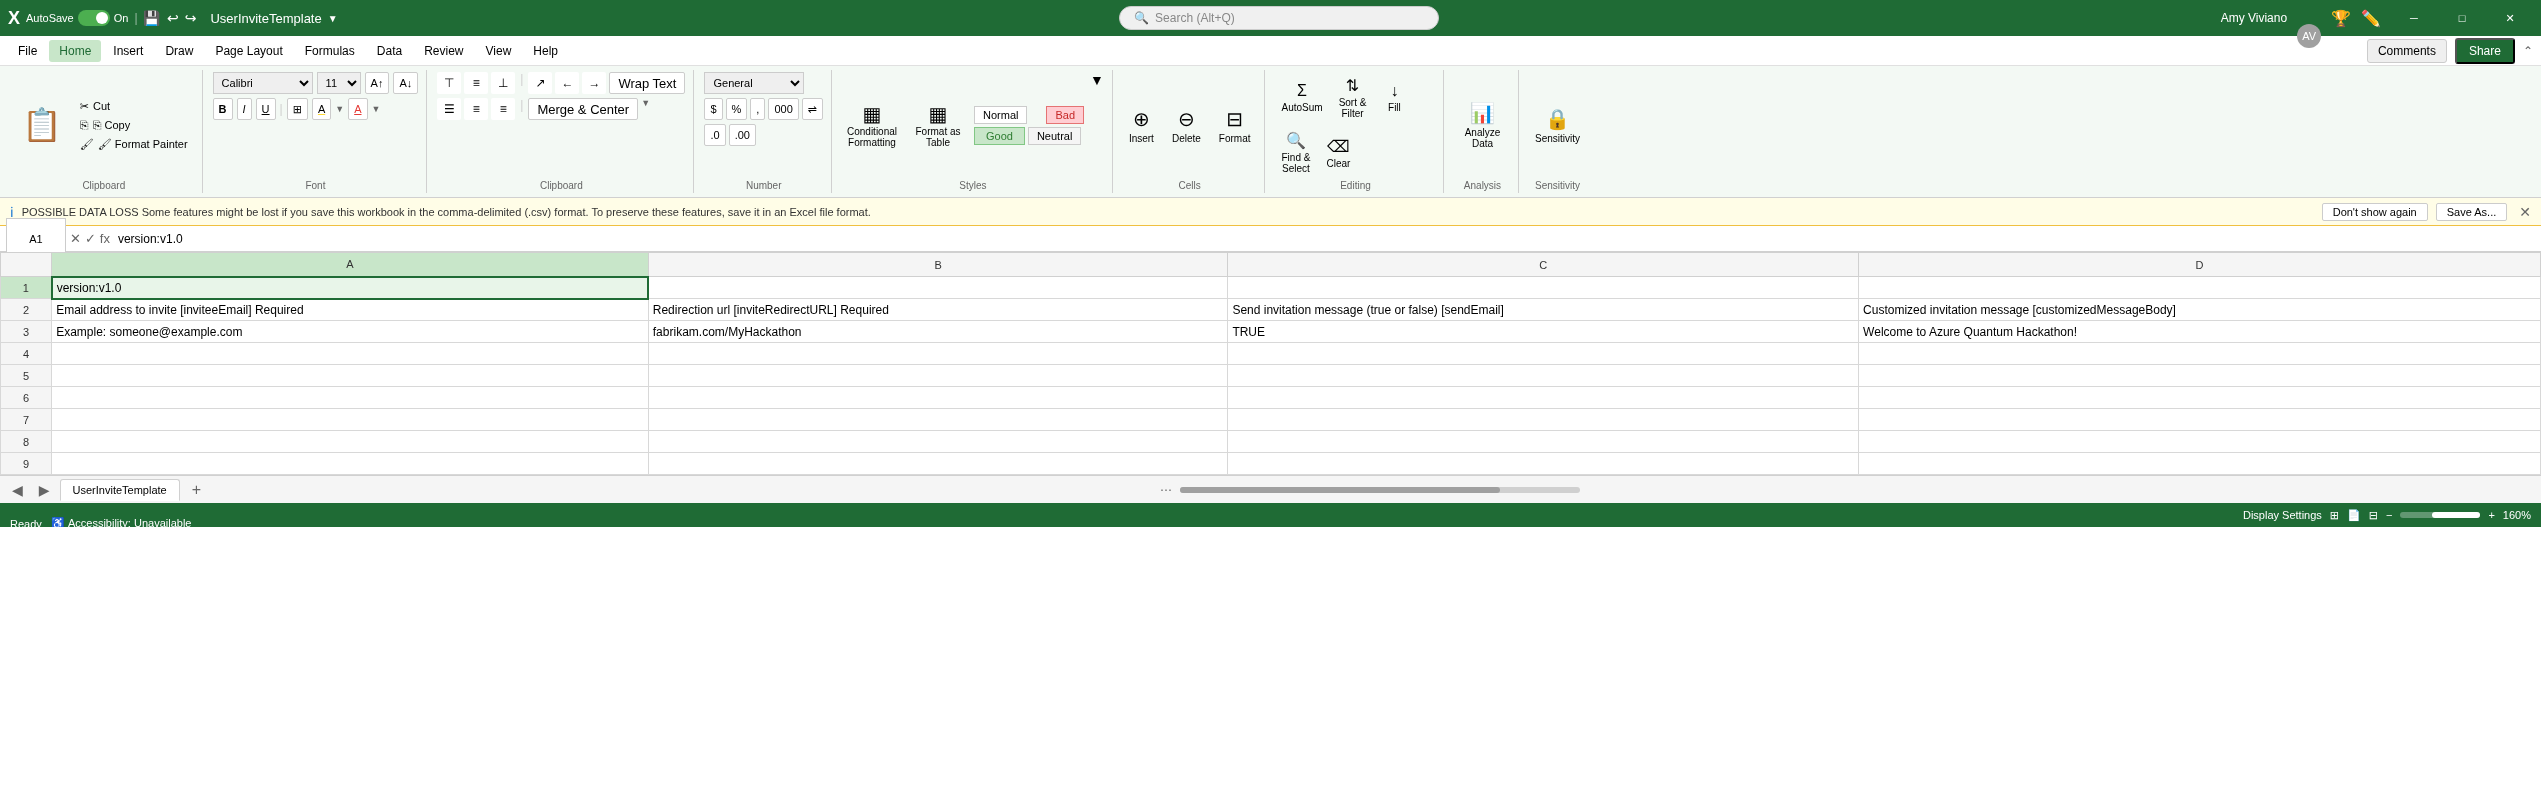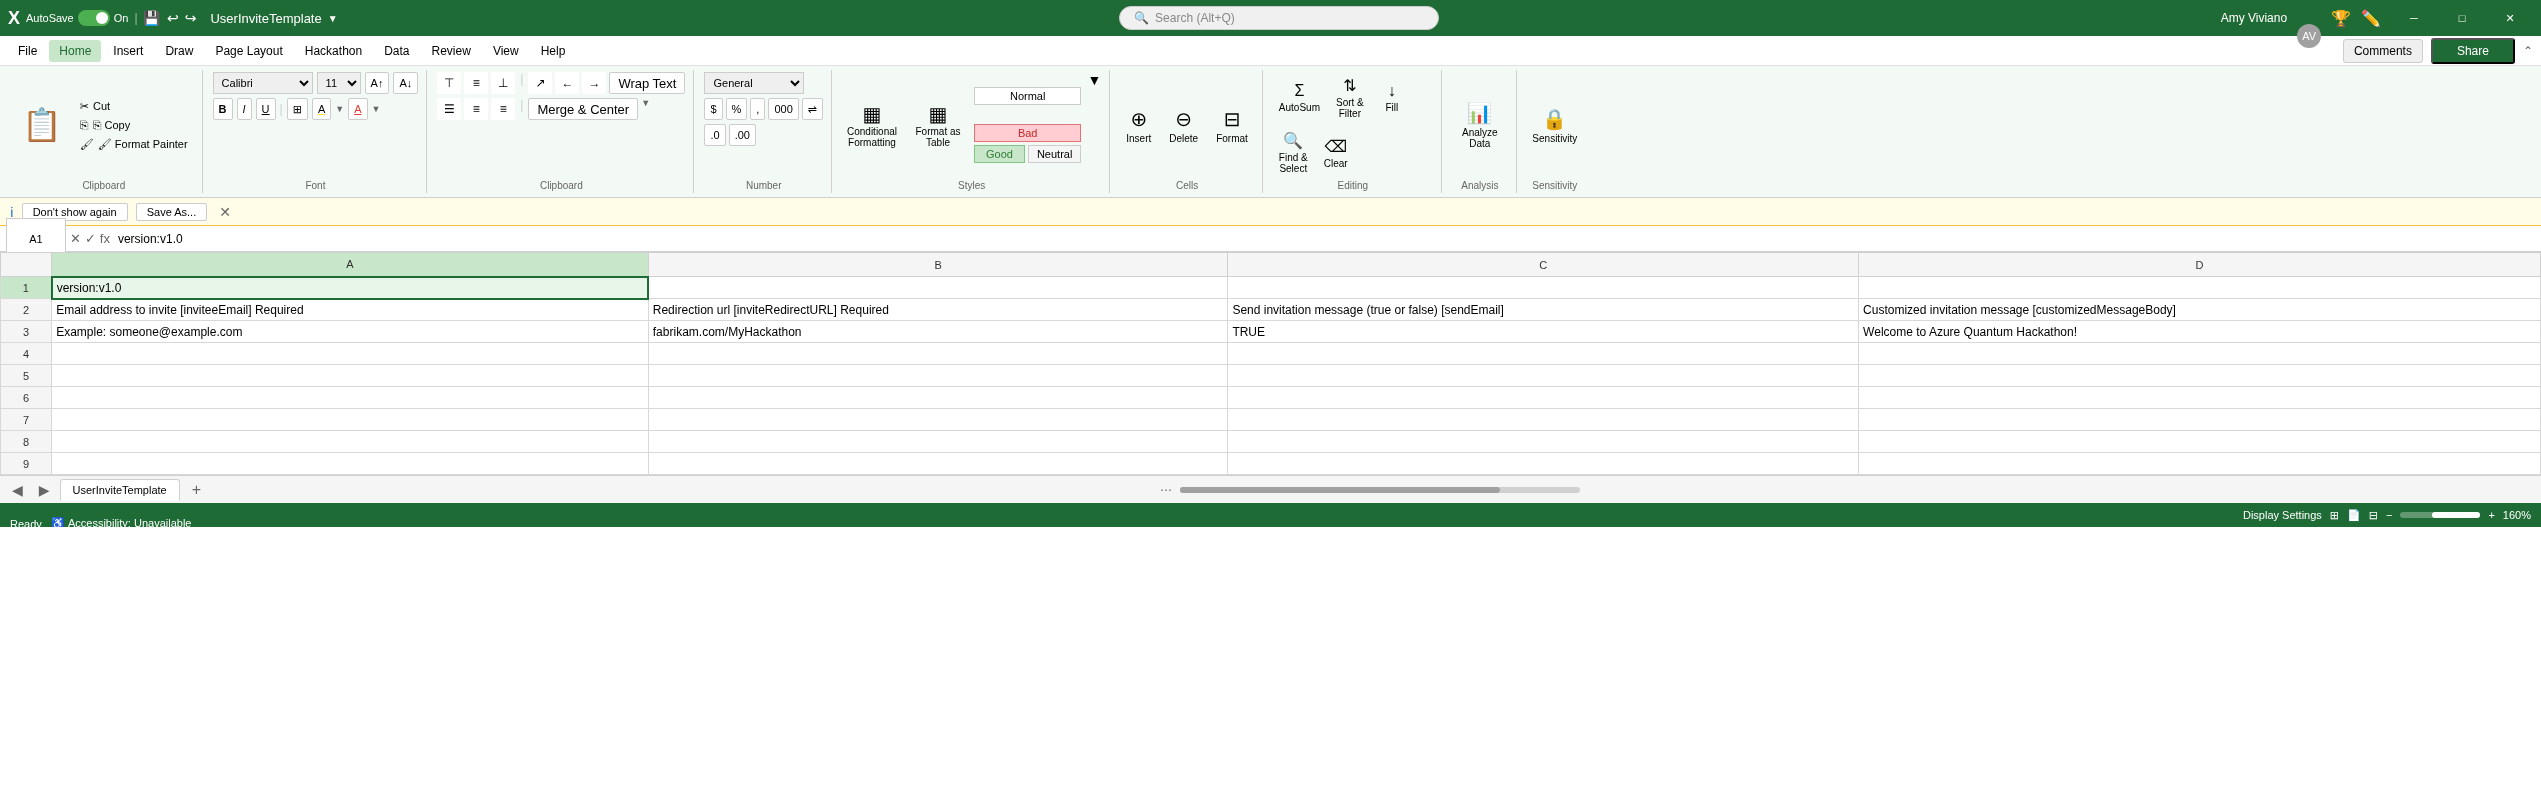--- a/index.html
+++ b/index.html
@@ -48,21 +48,21 @@
     }
     .menu-item {
       padding: 4px 10px; font-size: 12px; cursor: pointer; border-radius: 3px;
     }
     .menu-item.active { background: #c8e6c9; color: #1f6b35; }
     .header-actions { margin-left: auto; display: flex; gap: 8px; align-items: center; }
     .btn-comments {
       padding: 4px 10px; border: 1px solid #ccc; border-radius: 3px; font-size: 12px; cursor: pointer;
     }
     .btn-share {
-      padding: 4px 24px; background: #1f6b35; color: white; border-radius: 3px; font-size: 12px; cursor: pointer;
+      padding: 4px 12px; background: #1f6b35; color: white; border-radius: 3px; font-size: 12px; cursor: pointer;
     }
 
     
     .ribbon {
       background: #f3f9f4; border-bottom: 1px solid #d0d0d0;
       display: flex; flex-direction: column;
     }
     .ribbon-row {
       display: flex; align-items: stretch; padding: 4px 6px; gap: 2px; min-height: 90px;
     }
@@ -257,21 +257,21 @@
     </div>
   </div>
 </div>
 
 <div class="menu-bar">
   <div class="menu-item">File</div>
   <div class="menu-item active">Home</div>
   <div class="menu-item">Insert</div>
   <div class="menu-item">Draw</div>
   <div class="menu-item">Page Layout</div>
-  <div class="menu-item">Hackathon</div>
+  <div class="menu-item">Formulas</div>
   <div class="menu-item">Data</div>
   <div class="menu-item">Review</div>
   <div class="menu-item">View</div>
   <div class="menu-item">Help</div>
   <div class="header-actions">
     <button class="btn-comments">Comments</button>
     <button class="btn-share">Share</button>
     <span style="font-size:12px; color:#666; cursor:pointer;">⌃</span>
   </div>
 </div>
@@ -377,21 +377,21 @@
           <span style="font-size:20px;">▦</span>
           <span style="font-size:10px; text-align:center; white-space:pre-line;">Conditional
 Formatting</span>
         </div>
         <div class="ribbon-btn" style="width:60px;">
           <span style="font-size:20px;">▦</span>
           <span style="font-size:10px; text-align:center; white-space:pre-line;">Format as
 Table</span>
         </div>
         <div style="display:flex; flex-direction:column; gap:3px;">
-          <div style="display:flex; gap:19px;flex-direction:column;">
+          <div style="display:flex; gap:19px;">
             <button class="style-normal">Normal</button>
             <button class="style-bad">Bad</button>
           </div>
           <div style="display:flex; gap:3px;">
             <button class="style-good">Good</button>
             <button class="style-neutral">Neutral</button>
           </div>
         </div>
         <span style="font-size:14px; cursor:pointer; align-self:flex-start;">▼</span>
       </div>
@@ -462,20 +462,21 @@
           <span class="lbl">Sensitivity</span>
         </div>
       </div>
       <div class="ribbon-group-label">Sensitivity</div>
     </div>
   </div>
 </div>
 
 <div class="notification-bar">
   <span class="notif-icon">ℹ</span>
+  <span class="notif-text">POSSIBLE DATA LOSS  Some features might be lost if you save this workbook in the comma-delimited (.csv) format. To preserve these features, save it in an Excel file format.</span>
   <button class="notif-btn">Don't show again</button>
   <button class="notif-btn">Save As...</button>
   <span class="notif-close">✕</span>
 </div>
 
 <div class="formula-bar">
   <input type="text" class="cell-ref" value="A1" style="">
   <div class="formula-dividers">
     <span>✕</span>
     <span>✓</span>

